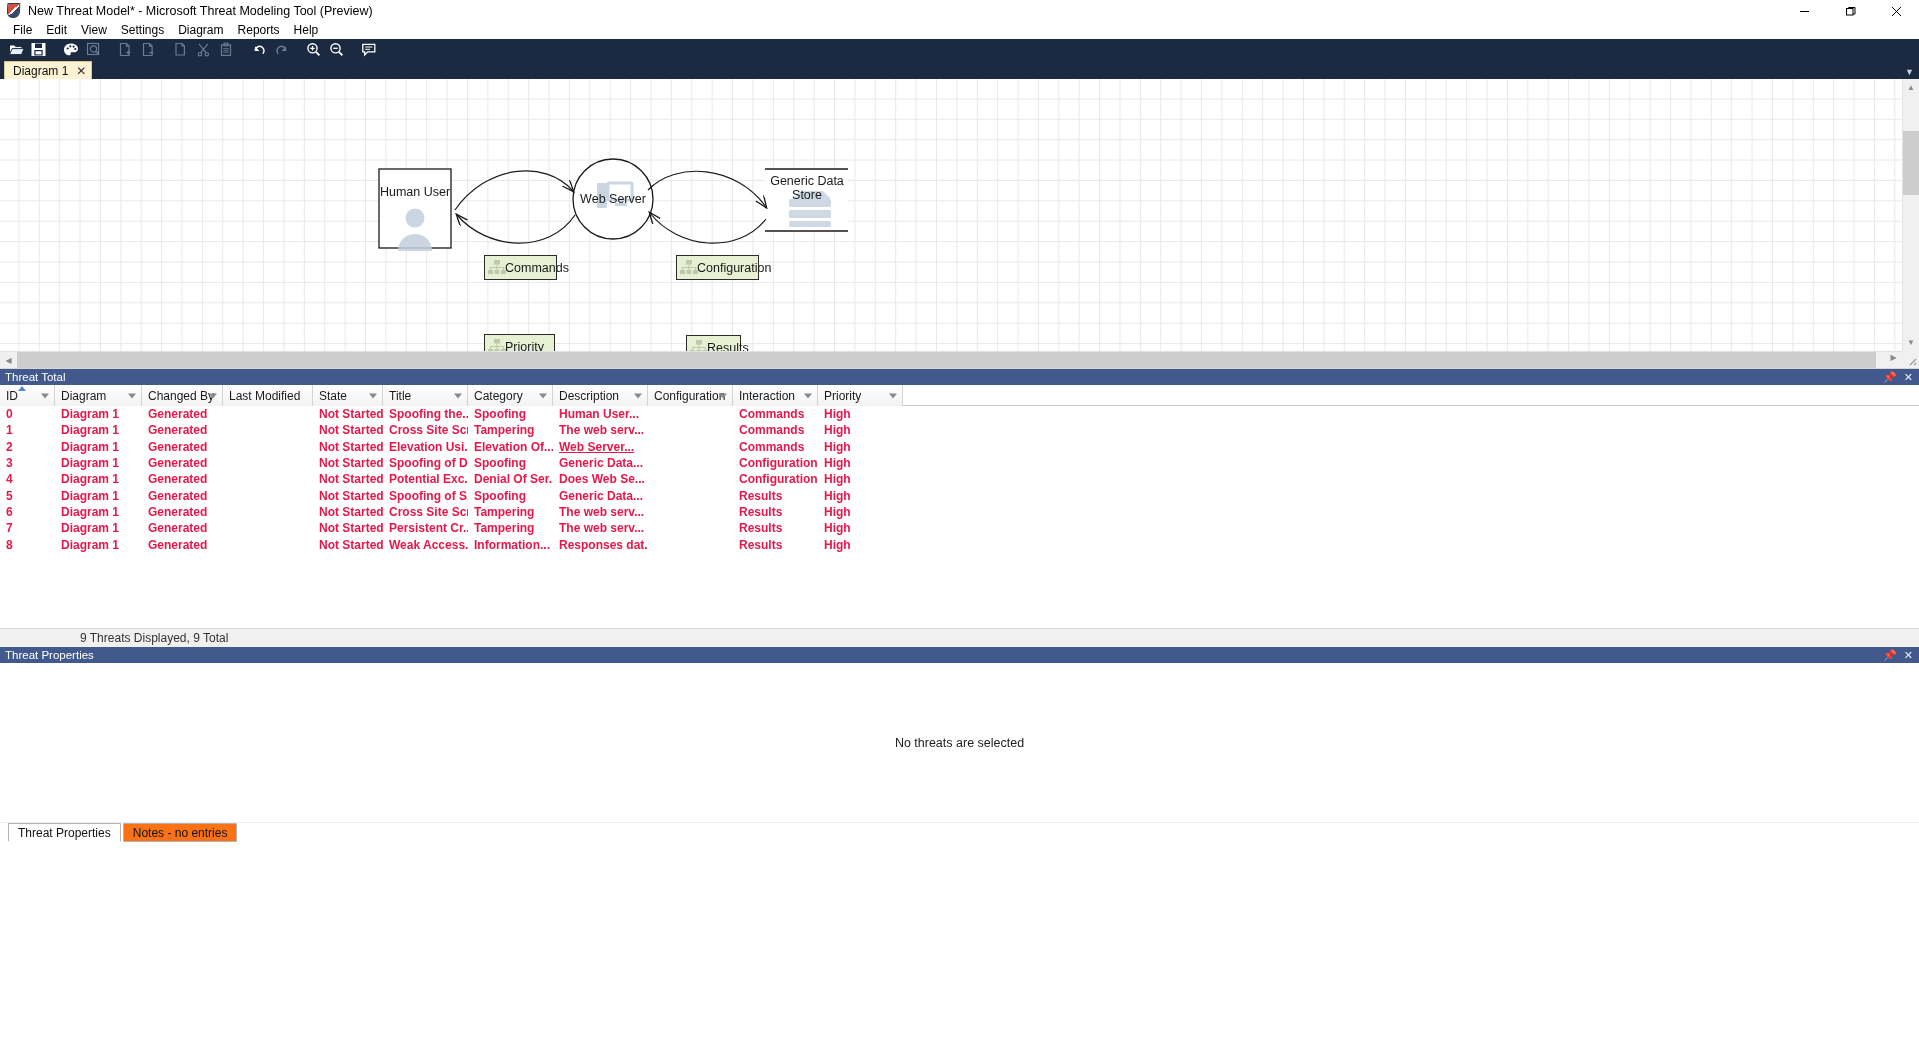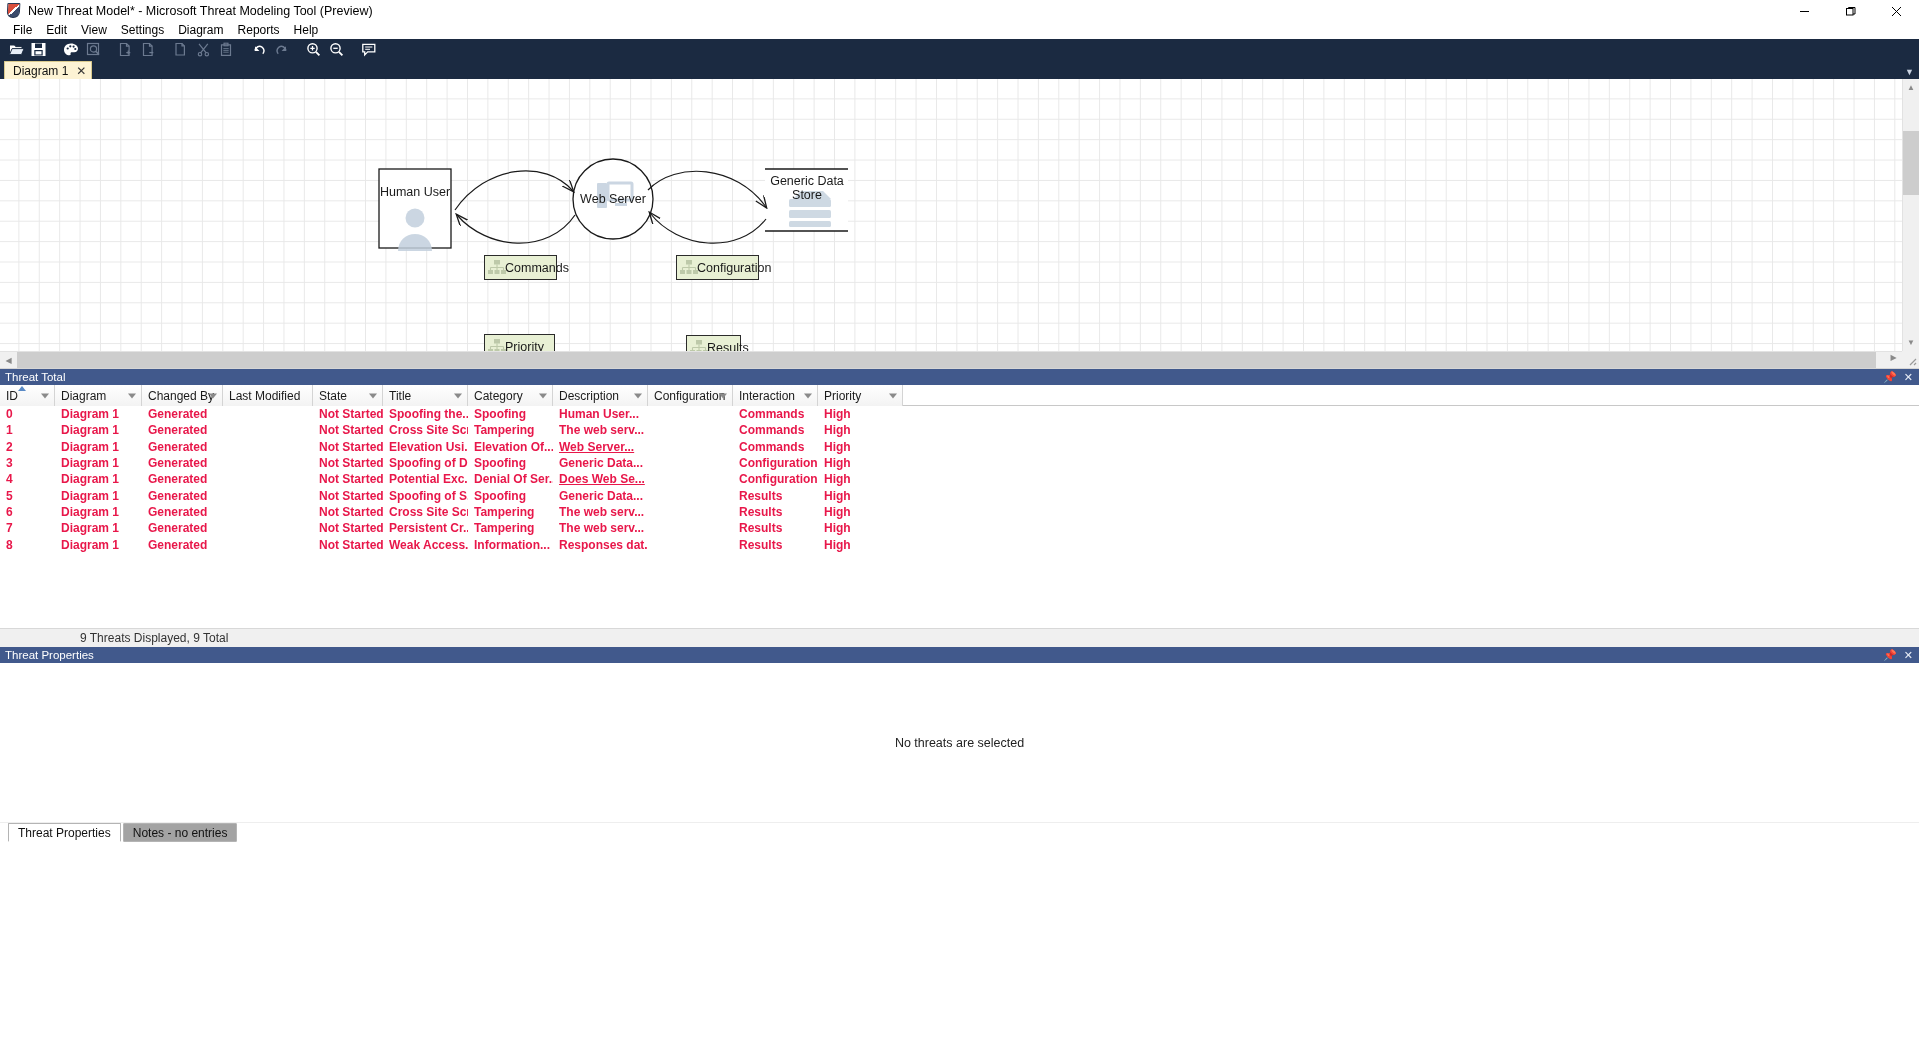--- a/index.html
+++ b/index.html
@@ -156,21 +156,21 @@
   .bottom-tabs {
     height:21px; background:#ffffff; display:flex; align-items:flex-start;
     padding-left:8px; gap:2px; border-top:1px solid #eee;
   }
   .btab {
     height:19px; padding:0 9px; display:flex; align-items:center;
     font-size:12px; color:#111; border:1px solid #b4b4b4; background:#fbfbfb;
     border-radius:1px;
   }
   .btab.active { background:#ffffff; border-bottom-color:#ffffff; }
-  .btab.inactive { background:#a3a3a3;justify-content:center; }
+  .btab.inactive { background:#f97316;justify-content:center; }
   .bottom-fill { height:18px; background:#fff; }
 </style>
 </head>
 <body>
 
 <div class="titlebar">
   <div class="tb-icon">
       <div class="shield"></div>
     </div>
   <div class="tb-title">New Threat Model* - Microsoft Threat Modeling Tool  (Preview)</div>
@@ -542,21 +542,21 @@
       <div class="gr-cell bold" style="width: 85px;">High</div>
     </div>
     <div class="grid-row">
       <div class="gr-cell bold" style="width: 55px;">4</div>
       <div class="gr-cell bold" style="width: 87px;">Diagram 1</div>
       <div class="gr-cell bold" style="width: 81px;">Generated</div>
       <div class="gr-cell bold" style="width: 90px;"></div>
       <div class="gr-cell bold" style="width: 70px;">Not Started</div>
       <div class="gr-cell bold" style="width: 85px;">Potential Exc...</div>
       <div class="gr-cell bold" style="width: 85px;">Denial Of Ser...</div>
-      <div class="gr-cell bold" style="width: 95px; text-decoration: underline;">Does Web Se...</div>
+      <div class="gr-cell bold" style="width: 95px;">Does Web Se...</div>
       <div class="gr-cell bold" style="width: 85px;"></div>
       <div class="gr-cell bold" style="width: 85px;">Configuration</div>
       <div class="gr-cell bold" style="width: 85px;">High</div>
     </div>
     <div class="grid-row">
       <div class="gr-cell bold" style="width: 55px;">5</div>
       <div class="gr-cell bold" style="width: 87px;">Diagram 1</div>
       <div class="gr-cell bold" style="width: 81px;">Generated</div>
       <div class="gr-cell bold" style="width: 90px;"></div>
       <div class="gr-cell bold" style="width: 70px;">Not Started</div>

